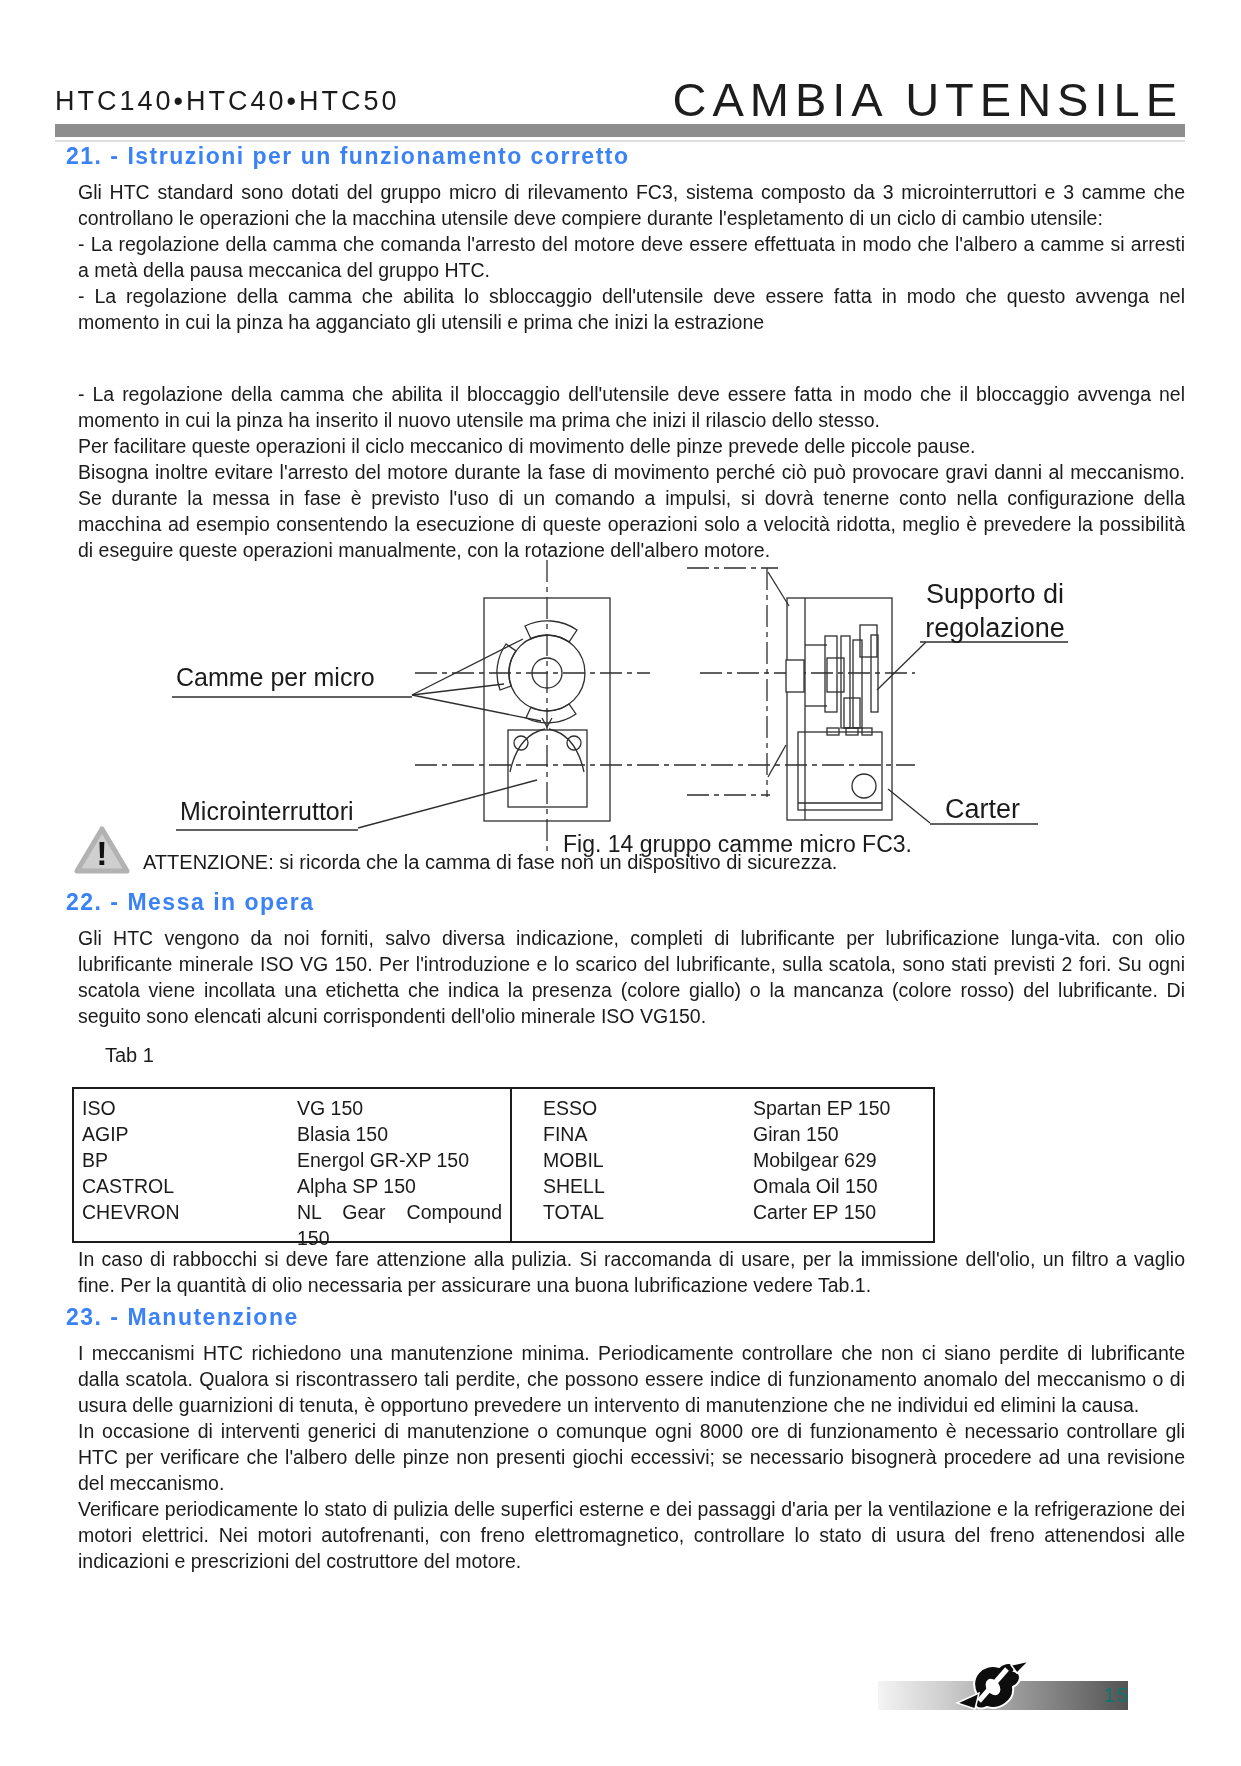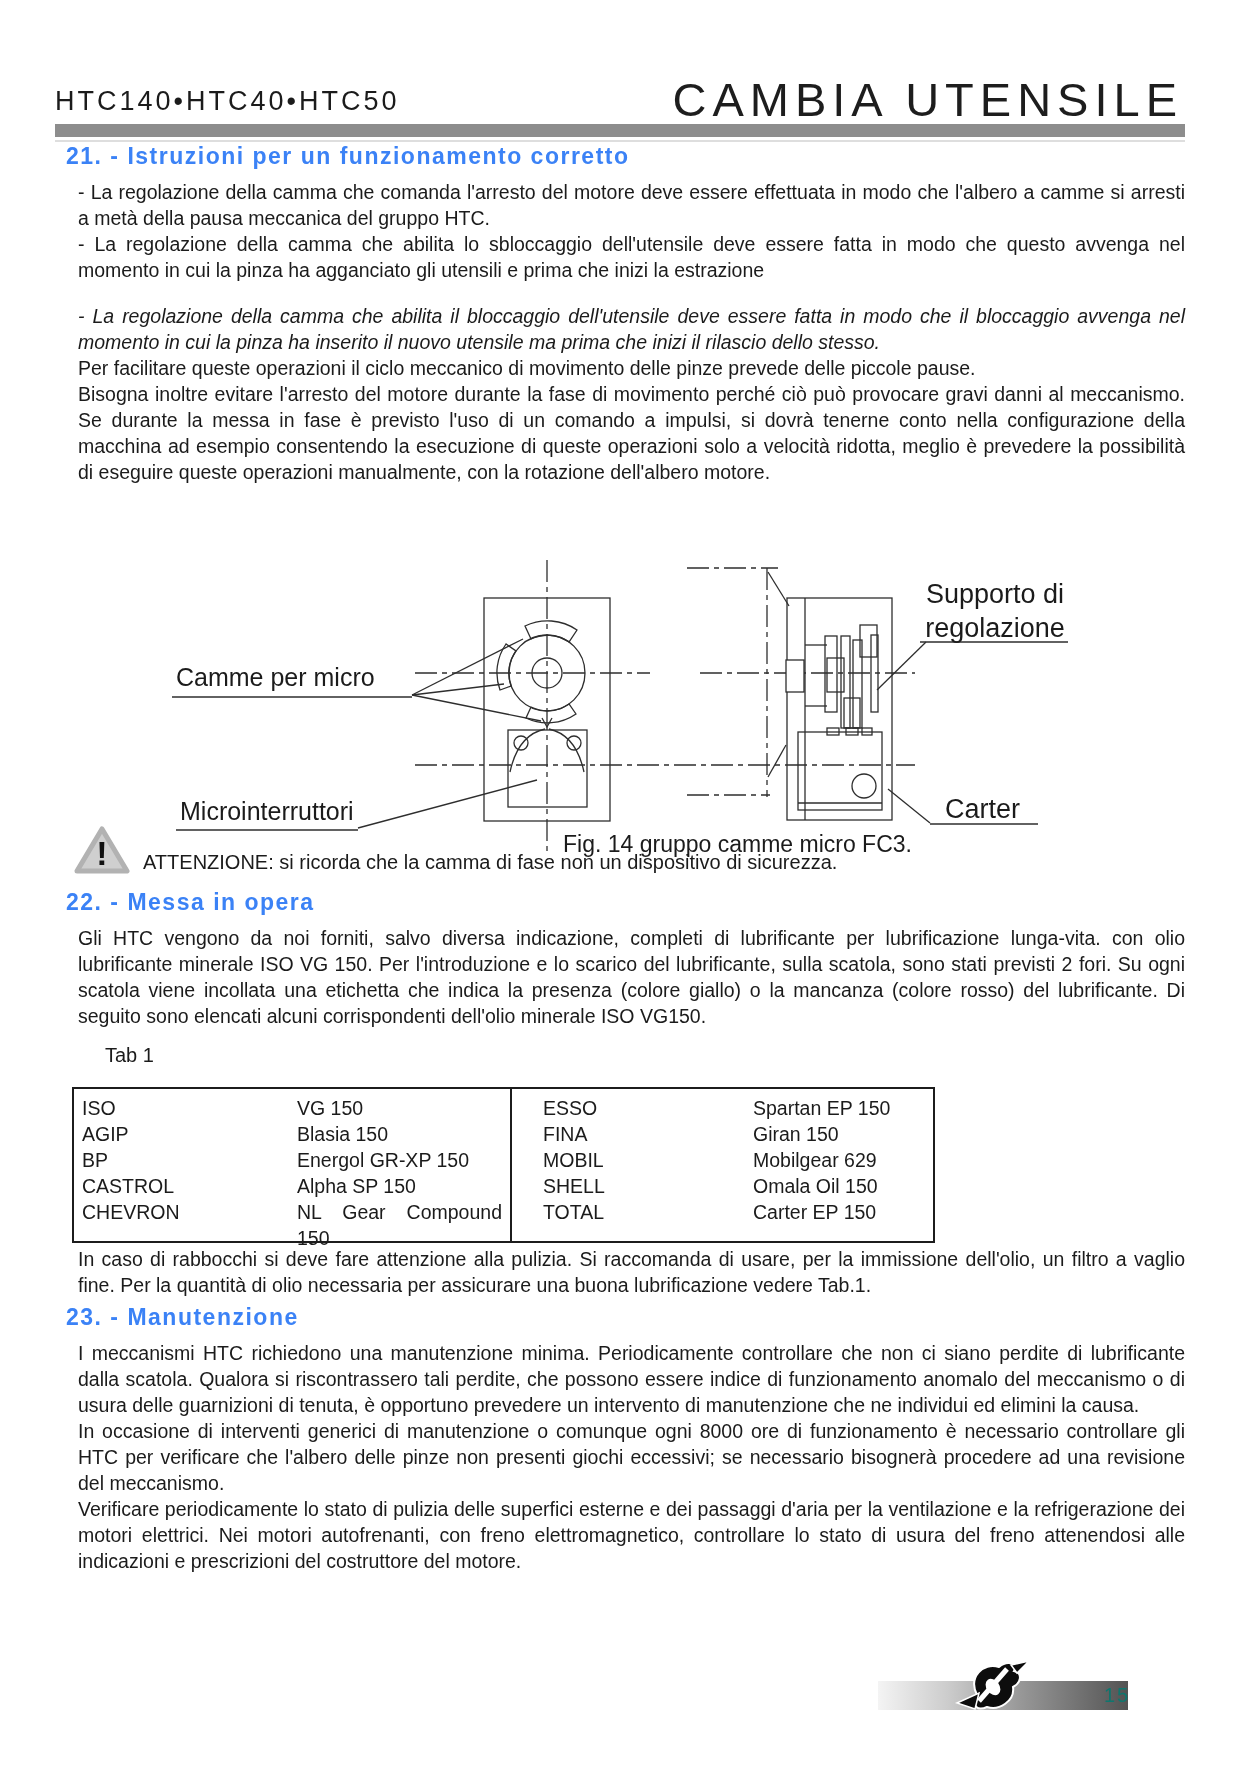--- a/index.html
+++ b/index.html
@@ -22,21 +22,21 @@
   
   .section{position:absolute;left:0;width:1241px;}
   h2.sec-h{
     margin:0 0 9px 66px;font-size:23px;font-weight:bold;color:#3b82f6;
     letter-spacing:1.5px;
   }
   .body-col{margin-left:78px;width:1107px;}
   .body-col p{
     margin:0;font-size:19.5px;line-height:26px;text-align:justify;color:#1b1b1b;
   }
-  .body-col p.gap-above{margin-top:20px;font-style:italic;}
+  .body-col p.gap-above{margin-top:46px;}
   
   .fig-svg{position:absolute;left:0;top:555px;width:1241px;height:312px;}
   .fig-svg text{font-family:"Liberation Sans", sans-serif;fill:#1b1b1b;}
   
   .warning{position:absolute;left:73px;top:824px;width:1100px;height:60px;}
   .warn-tri{position:absolute;left:0;top:0;}
   .warn-text{
     position:absolute;left:70px;top:27px;font-size:20px;color:#1b1b1b;white-space:nowrap;
   }
   
@@ -70,20 +70,21 @@
 <div class="page">
 
   <div class="hdr-models">HTC140•HTC40•HTC50</div>
   <div class="hdr-title">CAMBIA UTENSILE</div>
   <div class="hdr-band"></div>
   <div class="hdr-band2"></div>
 
   <div class="section" style="top:143px;">
     <h2 class="sec-h">21. - Istruzioni per un funzionamento corretto</h2>
     <div class="body-col">
+      <p>Gli HTC standard sono dotati del gruppo micro di rilevamento FC3, sistema composto da 3 microinterruttori e 3 camme che controllano le operazioni che la macchina utensile deve compiere durante l'espletamento di un ciclo di cambio utensile:</p>
       <p>- La regolazione della camma che comanda l'arresto del motore deve essere effettuata in modo che l'albero a camme si arresti a metà della pausa meccanica del gruppo HTC.</p>
       <p>- La regolazione della camma che abilita lo sbloccaggio dell'utensile deve essere fatta in modo che questo avvenga nel momento in cui la pinza ha agganciato gli utensili e prima che inizi la estrazione</p>
       <p class="gap-above">- La regolazione della camma che abilita il bloccaggio dell'utensile deve essere fatta in modo che il bloccaggio avvenga nel momento in cui la pinza ha inserito il nuovo utensile ma prima che inizi il rilascio dello stesso.</p>
       <p>Per facilitare queste operazioni il ciclo meccanico di movimento delle pinze prevede delle piccole pause.</p>
       <p>Bisogna inoltre evitare l'arresto del motore durante la fase di movimento perché ciò può provocare gravi danni al meccanismo. Se durante la messa in fase è previsto l'uso di un comando a impulsi, si dovrà tenerne conto nella configurazione della macchina ad esempio consentendo la esecuzione di queste operazioni solo a velocità ridotta, meglio è prevedere la possibilità di eseguire queste operazioni manualmente, con la rotazione dell'albero motore.</p>
     </div>
   </div>
 
   <svg class="fig-svg" viewBox="0 0 1241 312">
     <g stroke="#2e2e2e" stroke-width="1.3" fill="none">

